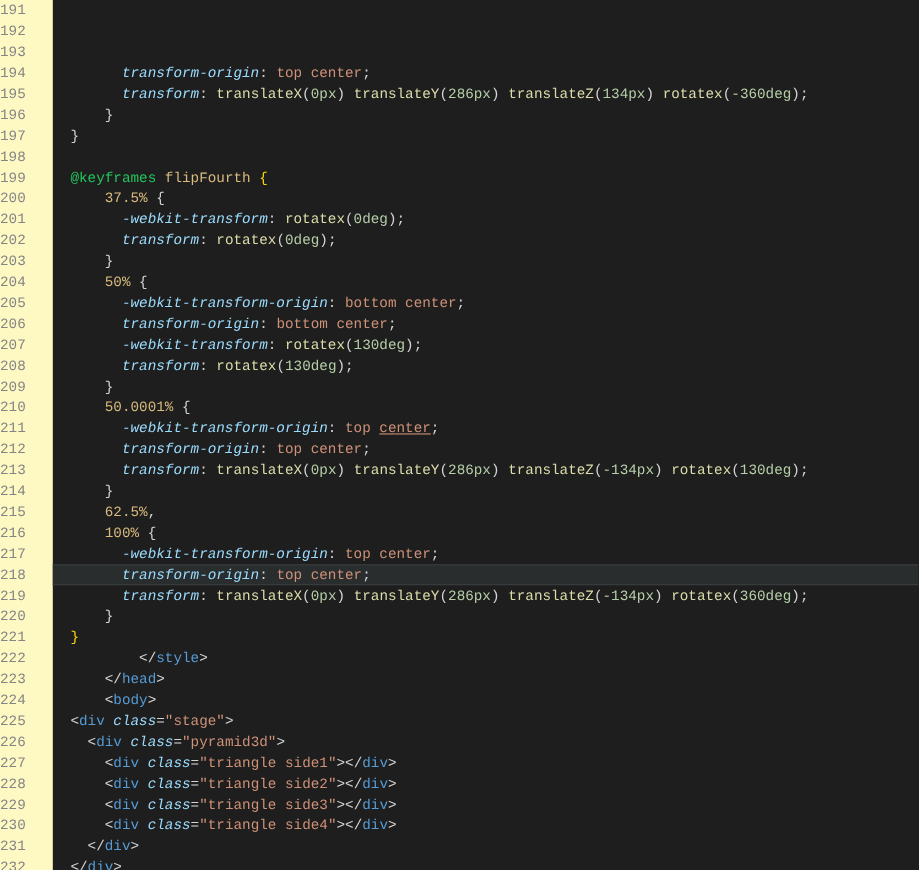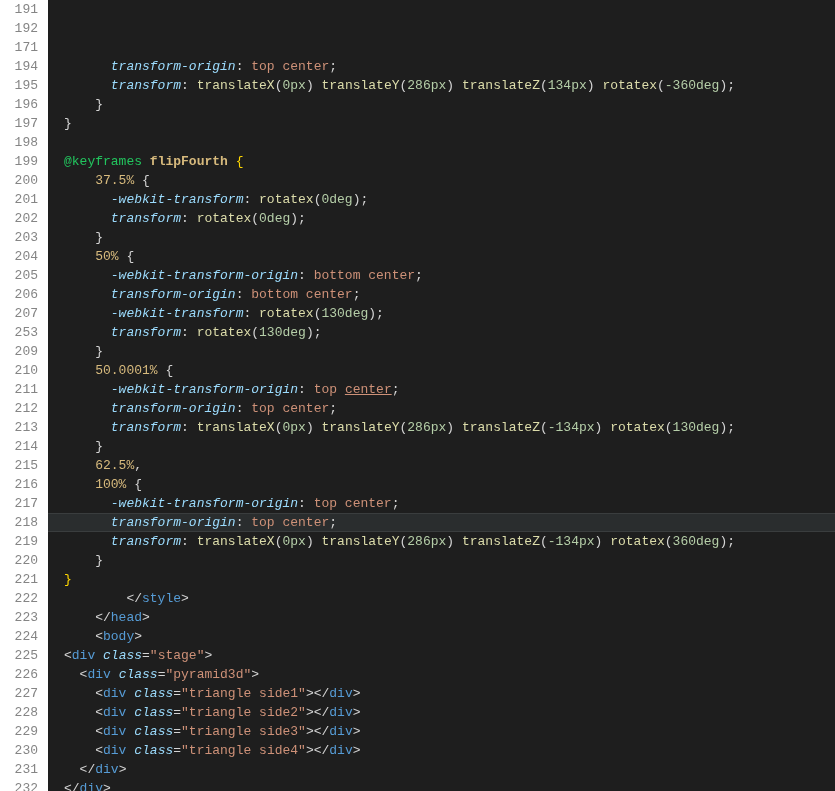--- a/index.html
+++ b/index.html
@@ -10,23 +10,22 @@
     line-height: 19px;
     color: #d4d4d4;
     overflow: hidden;
   }
   .editor {
     display: flex;
     width: 835px;
     height: 791px;
   }
   .gutter {
-    background: #ffffff;
+    background: #fef9c3;
     width: 48px;
-    text-align: right;
     padding-right: 10px;
     color: #858585;
     user-select: none;
     flex-shrink: 0;
     padding-top: 0;
   }
   .gutter div { height: 19px; }
   .code {
     flex: 1;
     padding-left: 16px;
@@ -44,49 +43,49 @@
     z-index: 0;
   }
   .code-content { position: relative; z-index: 1; }
   
   .c-prop  { color: #9cdcfe; font-style: italic; }  
   .c-punc  { color: #d4d4d4; }  
   .c-val   { color: #ce9178; margin-top: 44px; }  
   .c-func  { color: #dcdcaa; }  
   .c-num   { color: #b5cea8; }  
   .c-key   { color: #22c55e; }  
-  .c-ident { color: #d7ba7d; font-weight: bold; }  
+  .c-ident { color: #d7ba7d; }  
   .c-tag   { color: #569cd6; }  
   .c-brace { color: #ffd700; }  
   .c-link  { color: #ce9178; text-decoration: underline; text-align: center; }
   .c-perc  { color: #d7ba7d; }
 </style>
 </head>
 <body>
 
 <div class="editor">
   <div class="gutter">
       <div>191</div>
       <div>192</div>
-      <div>171</div>
+      <div>193</div>
       <div>194</div>
       <div>195</div>
       <div>196</div>
       <div>197</div>
       <div>198</div>
       <div>199</div>
       <div>200</div>
       <div>201</div>
       <div>202</div>
       <div>203</div>
       <div>204</div>
       <div>205</div>
       <div>206</div>
       <div>207</div>
-      <div>253</div>
+      <div>208</div>
       <div>209</div>
       <div>210</div>
       <div>211</div>
       <div>212</div>
       <div>213</div>
       <div>214</div>
       <div>215</div>
       <div>216</div>
       <div>217</div>
       <div>218</div>

